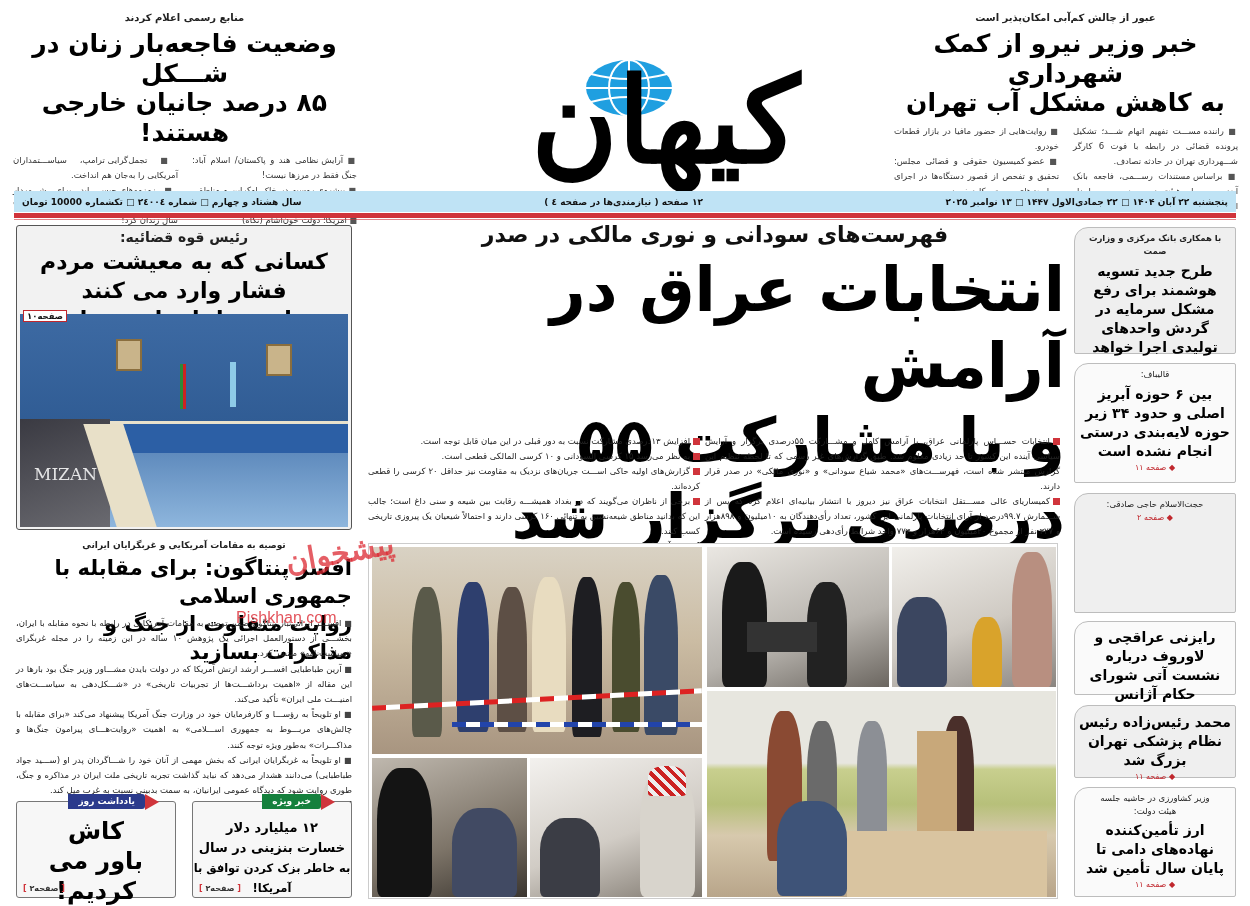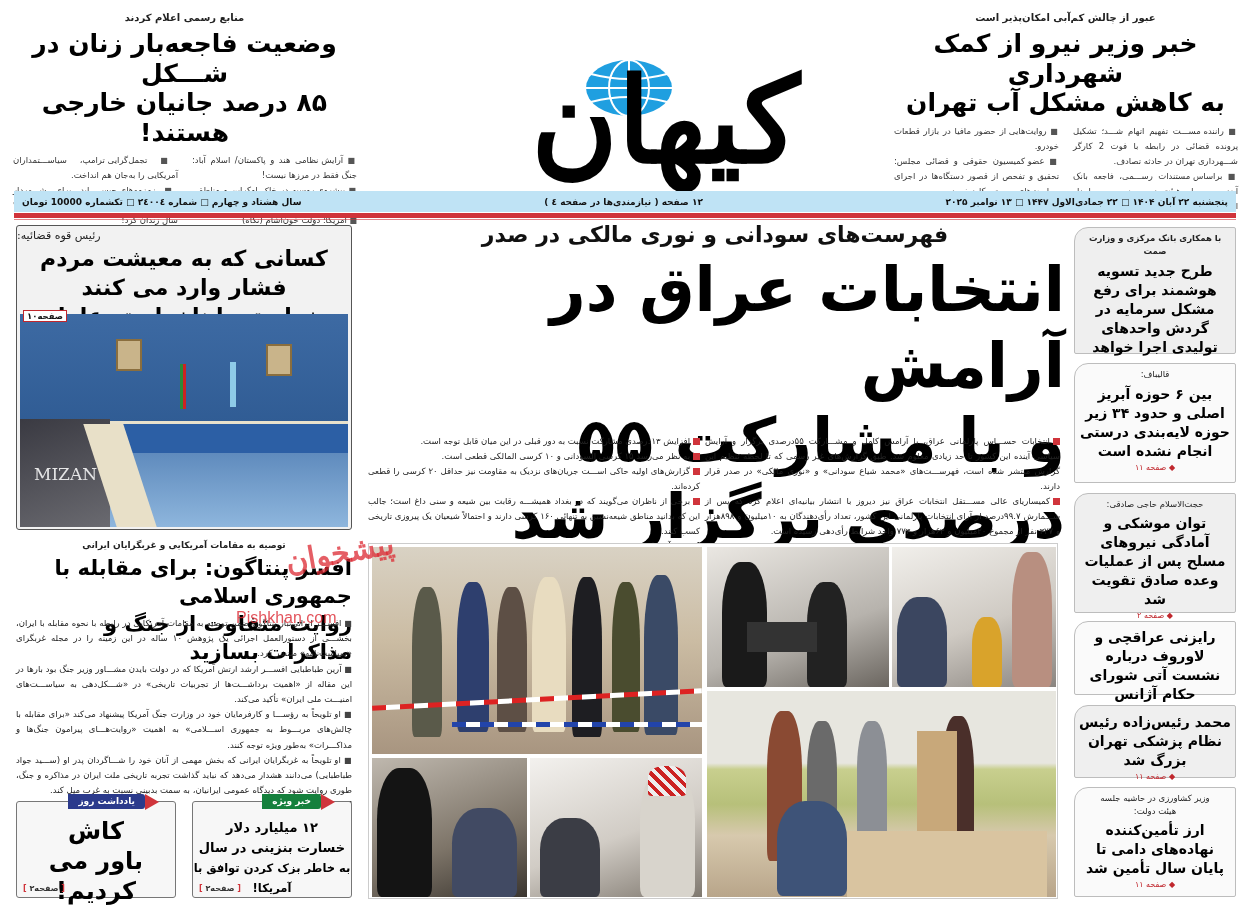--- a/index.html
+++ b/index.html
@@ -47,21 +47,21 @@
   
   .rbox { position: absolute; left: 1074px; width: 162px; background: #efefef; border: 1px solid #bdbdbd; border-radius: 14px 2px 2px 2px; text-align: center; padding: 4px 4px 3px; }
   .rbox.white { background: #fafafa; }
   .rkick { font-size: 8.5px; font-weight: bold; color: #222; line-height: 13px; }
   .rhead { font-size: 14px; font-weight: bold; color: #000; line-height: 19px; letter-spacing: -0.5px; }
   .rpage { font-size: 8px; color: #c0272d; margin-top: 2px; }
   .rpage::before { content: "◆ "; font-size: 8px; }
 
   
   .lbox { left: 16px; top: 225px; width: 336px; height: 305px; border: 1px solid #555; border-radius: 3px; background: #f2f2f2; }
-  .lkick { font-size: 11px; font-weight: normal; text-align: left; padding-top: 3px; color: #222; }
+  .lkick { font-size: 14px; font-weight: bold; text-align: center; padding-top: 3px; color: #222; }
   .lhead { font-size: 22px; font-weight: bold; text-align: center; line-height: 29px; color: #000; }
   .lphoto { position: absolute; left: 3px; top: 88px; width: 328px; height: 213px; background: linear-gradient(180deg,#3d6aa3 0%,#2f5b93 55%,#5b87ba 62%,#8eb6dd 100%); overflow: hidden; }
   .ltag { position: absolute; left: 6px; top: 84px; font-size: 8.5px; font-weight: bold; background: #fff; border: 1px solid #c0272d; padding: 0 3px; z-index: 2; }
 
   .art2-kick { left: 16px; top: 540px; width: 336px; text-align: center; font-size: 9px; font-weight: bold; color: #222; }
   .art2-head { left: 16px; top: 554px; width: 336px; font-size: 21px; font-weight: bold; line-height: 28px; color: #000; letter-spacing: -0.5px; }
   .art2-body { left: 16px; top: 616px; width: 336px; font-size: 8.5px; line-height: 15.2px; color: #222; text-align: justify; }
   .art2-body .b { display: block; }
   .art2-body .b::before { content: "■ "; color: #444; font-size: 8px; }
   .watermark1 { left: 285px; top: 535px; font-size: 30px; font-weight: bold; color: rgba(220,40,50,.75); transform: rotate(-10deg); font-family: "DejaVu Serif", serif; }
@@ -79,21 +79,21 @@
 <body>
 
 <div class="abs" style="left:893px; top:12px; width:345px;">
   <div class="kicker">عبور از چالش کم‌آبی امکان‌پذیر است</div>
   <div class="top-head" style="font-size:25px; margin-top:6px;">
     <div>خبر وزیر نیرو از کمک شهرداری</div>
     <div>به کاهش مشکل آب تهران</div>
   </div>
   <div style="display:flex; gap:14px; margin-top:6px;">
     <div class="bullets" style="width:165px;">
-      <span class="b">راننده مســـت تفهیم اتهام شـــد؛ تشکیل پرونده قضائی در رابطه با فوت 2 کارگر شـــهرداری تهران در حادثه تصادف.</span>
+      <span class="b">راننده مســـت تفهیم اتهام شـــد؛ تشکیل پرونده قضائی در رابطه با فوت 6 کارگر شـــهرداری تهران در حادثه تصادف.</span>
       <span class="b">براساس مستندات رســـمی، فاجعه بانک آینده محصول هیئت‌مدیره منصوب سهامدار اصلی است.</span>
     </div>
     <div class="bullets" style="width:165px;">
       <span class="b">روایت‌هایی از حضور مافیا در بازار قطعات خودرو.</span>
       <span class="b">عضو کمیسیون حقوقی و قضائی مجلس: تحقیق و تفحص از قصور دستگاه‌ها در اجرای سیاست‌های جمعیتی کلید خورد.</span>
       <span class="pageref">[ صفحات ۴ و ۱۰ ]</span>
     </div>
   </div>
 </div>
 
@@ -204,21 +204,20 @@
   <div class="rhead" style="margin-top:4px;">طرح جدید تسویه هوشمند برای رفع مشکل سرمایه در گردش واحدهای تولیدی اجرا خواهد شد</div>
   <div class="rpage">صفحه ۳</div>
 </div>
 <div class="rbox white" style="top:363px; height:120px;">
   <div class="rkick" style="font-weight:normal;">قالیباف:</div>
   <div class="rhead" style="margin-top:4px;">بین ۶ حوزه آبریز اصلی و حدود ۳۴ زیر حوزه لایه‌بندی درستی انجام نشده است</div>
   <div class="rpage">صفحه ۱۱</div>
 </div>
 <div class="rbox" style="top:493px; height:120px;">
   <div class="rkick" style="font-weight:normal;">حجت‌الاسلام حاجی صادقی:</div>
-  <div class="rhead" style="margin-top:3px;">توان موشکی و آمادگی نیروهای مسلح پس از عملیات وعده صادق تقویت شد</div>
   <div class="rpage">صفحه ۲</div>
 </div>
 <div class="rbox white" style="top:621px; height:74px;">
   <div class="rhead" style="margin-top:2px;">رایزنی عراقچی و لاوروف درباره نشست آتی شورای حکام آژانس</div>
   <div class="rpage">صفحه ۱۱</div>
 </div>
 <div class="rbox" style="top:705px; height:73px;">
   <div class="rhead" style="margin-top:3px;">محمد رئیس‌زاده رئیس نظام پزشکی تهران بزرگ شد</div>
   <div class="rpage">صفحه ۱۱</div>
 </div>

